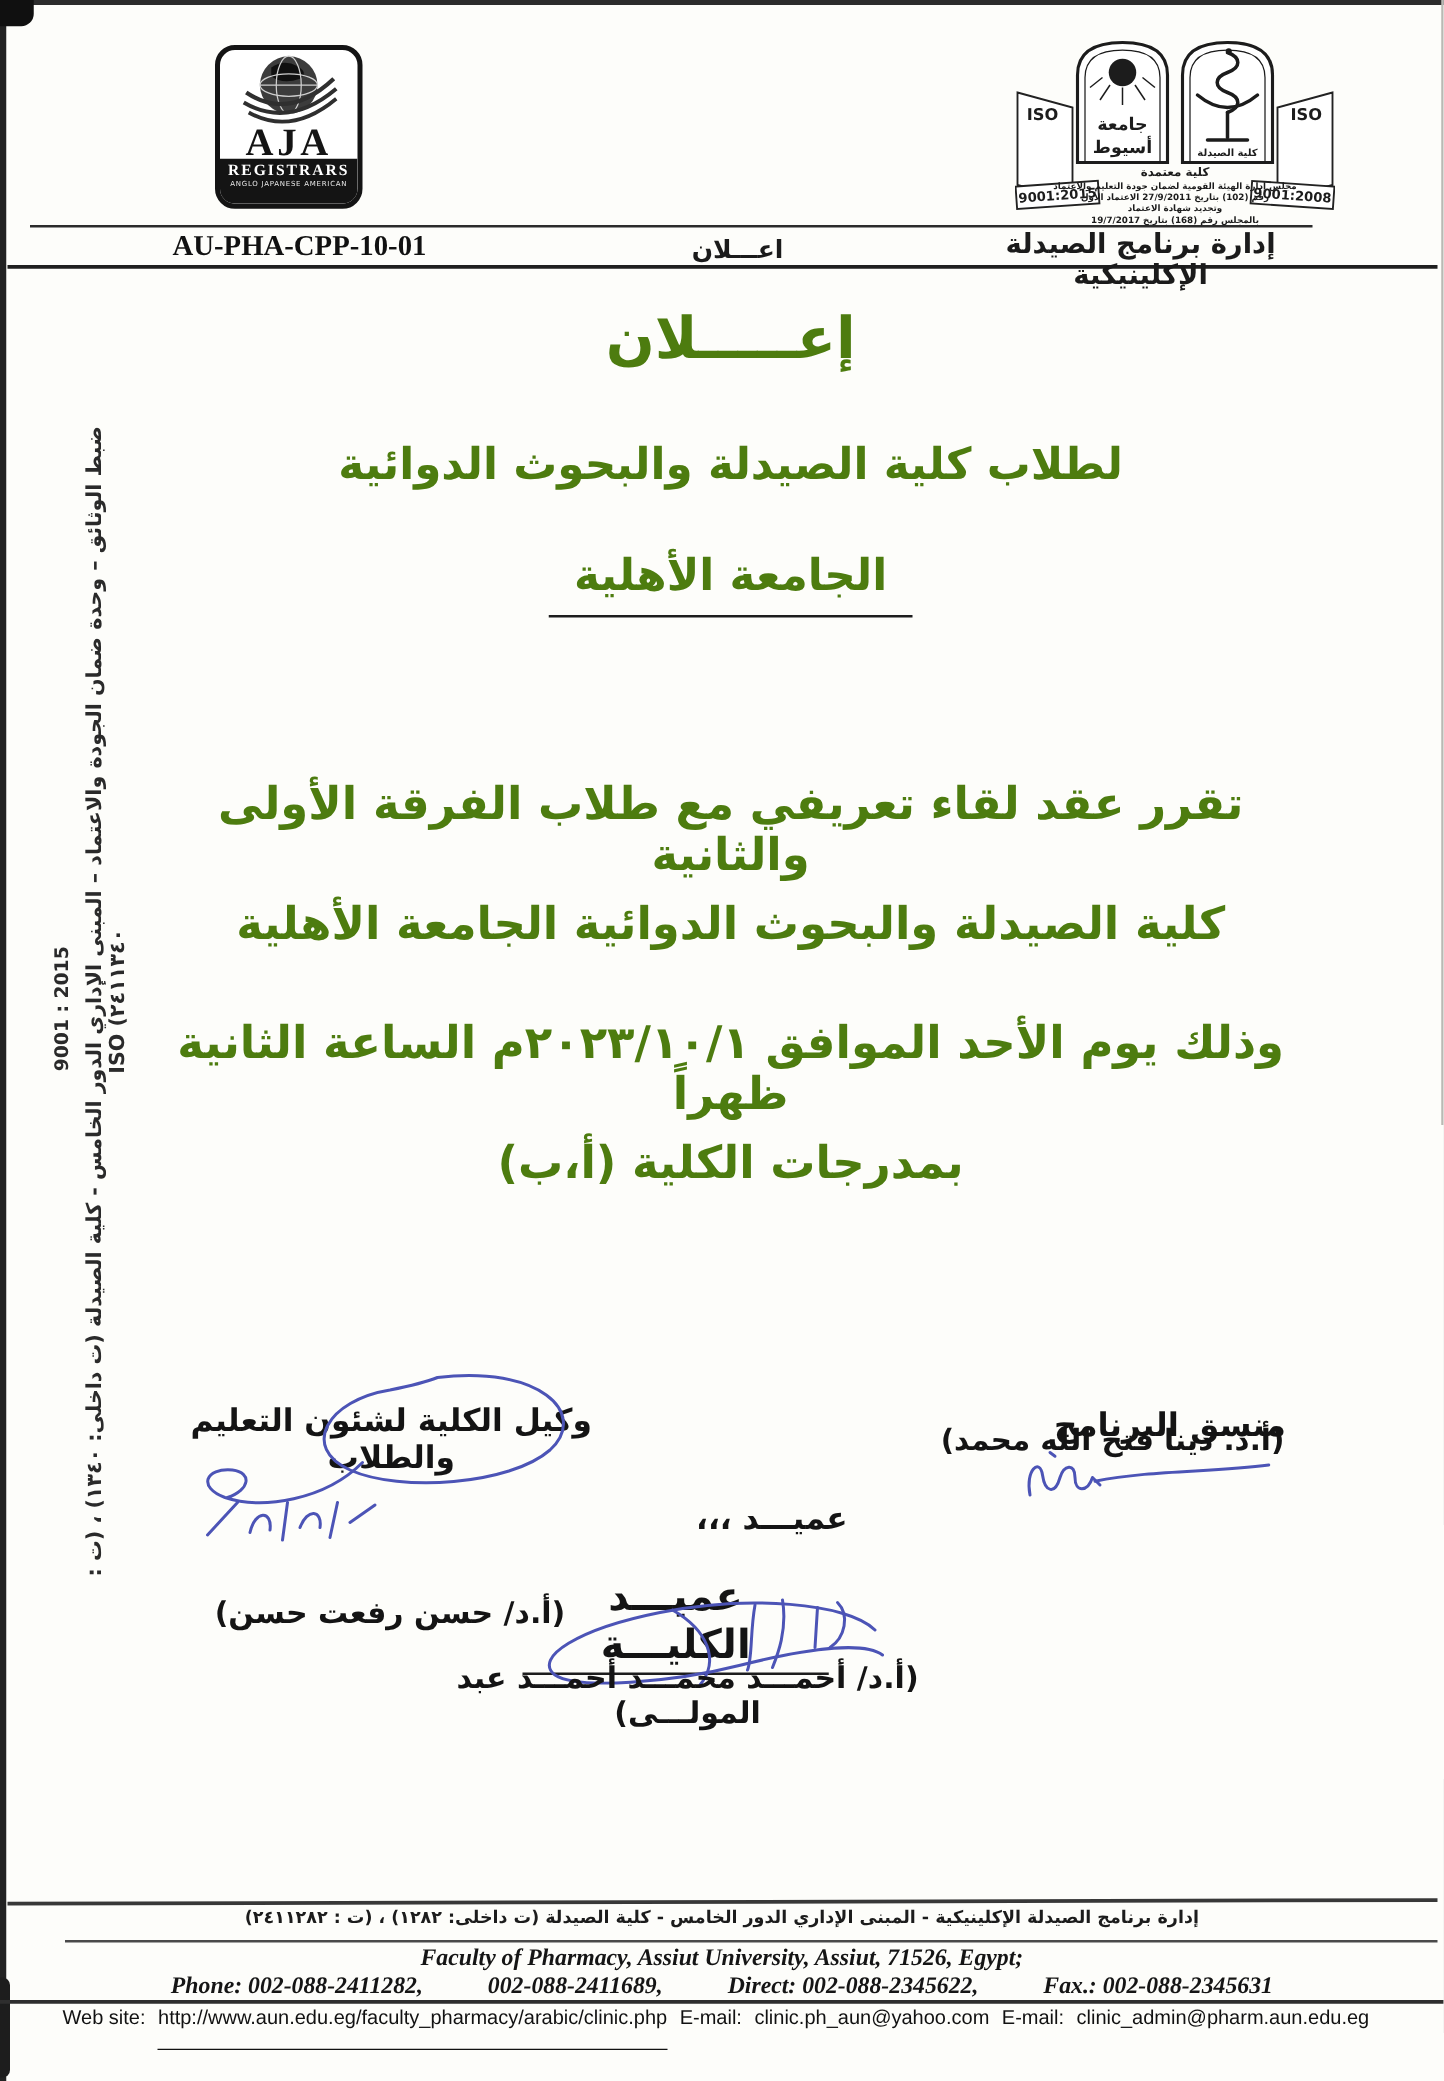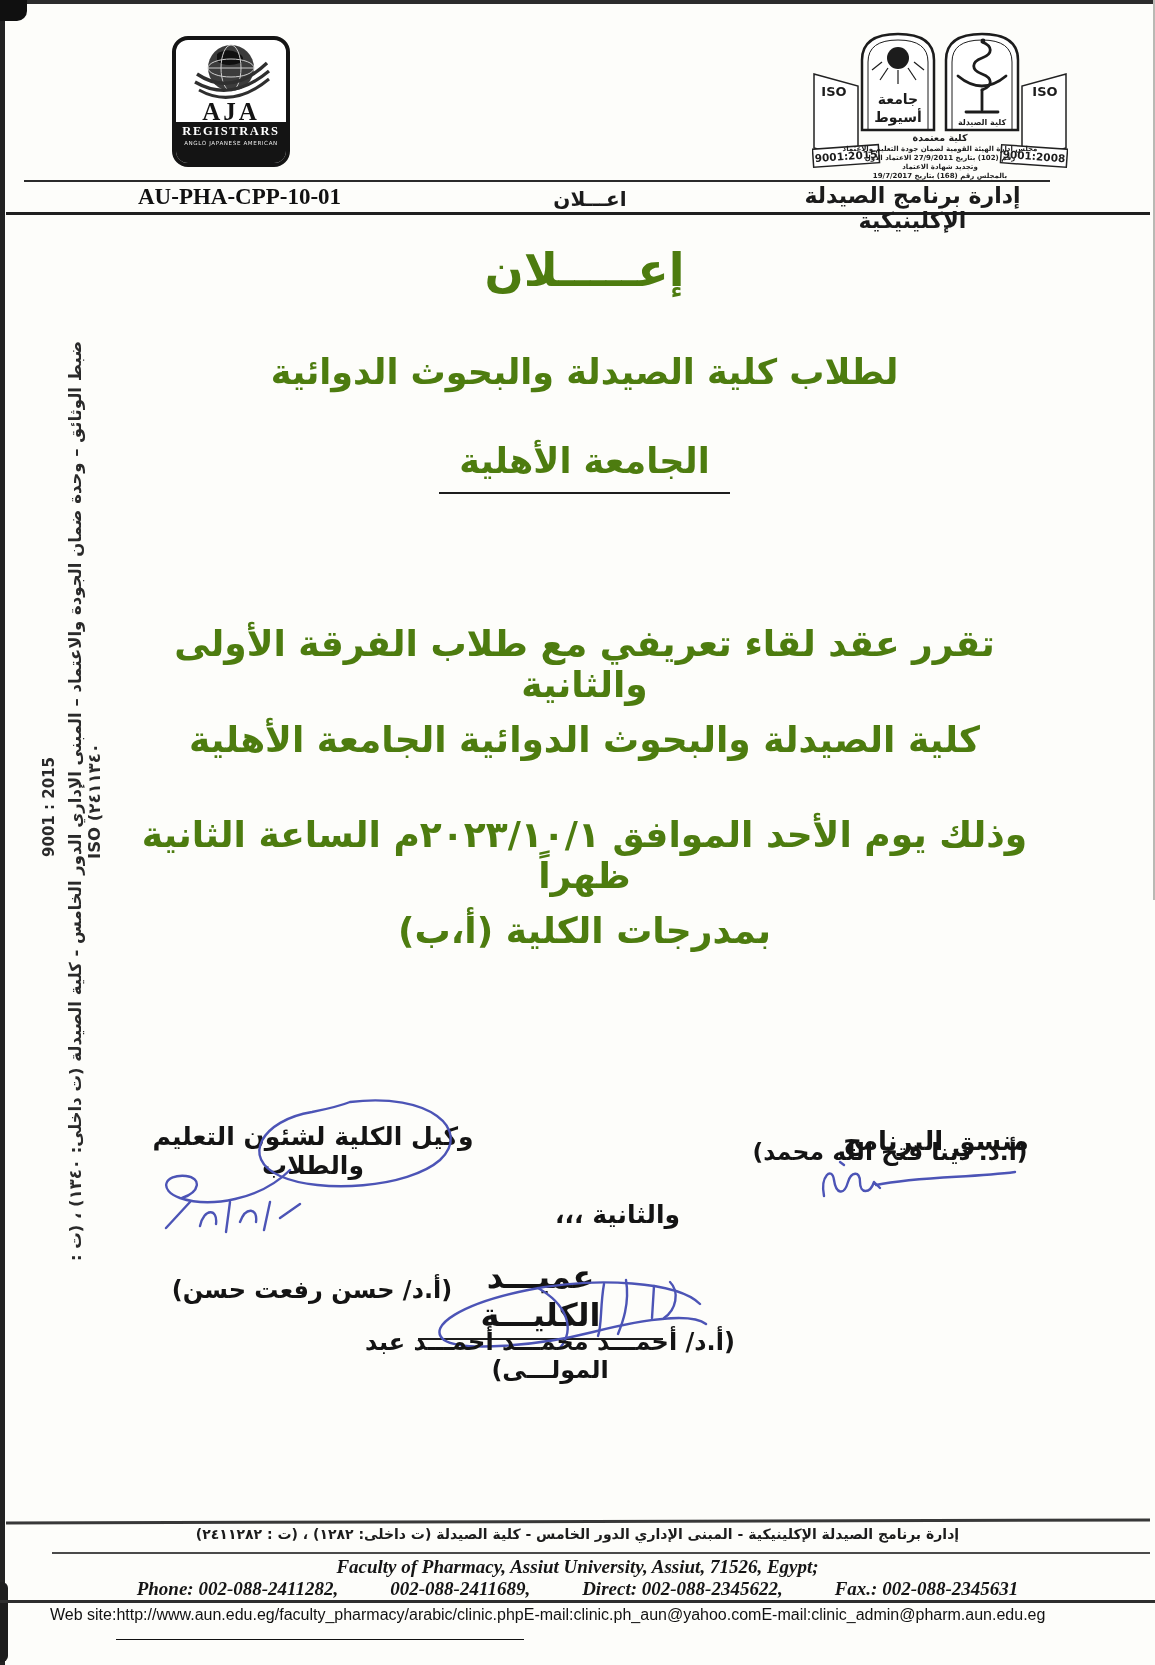--- a/index.html
+++ b/index.html
@@ -13,21 +13,21 @@
   .edge-top{position:absolute;left:0;top:0;width:1155px;height:4px;background:#2c2c2c;}
   .corner-blob{position:absolute;left:0;top:0;width:27px;height:21px;background:#101010;border-radius:0 0 10px 0;}
   .bl-mark{position:absolute;left:0;top:1582px;width:8px;height:80px;background:#1d1d1d;border-radius:0 6px 6px 0;}
   .edge-right{position:absolute;right:0;top:0;width:2px;height:900px;background:#b9b9b4;}
 
   
   .aja{position:absolute;left:172px;top:36px;width:118px;height:131px;
        border:4px solid #141414;border-radius:16px;background:#fff;box-sizing:border-box;
        display:flex;flex-direction:column;align-items:center;overflow:hidden;}
   .aja-globe{margin-top:1px;}
-  .aja-acronym{font-family:"Liberation Serif",serif;font-weight:bold;font-size:25px;line-height:0.85;letter-spacing:3px;color:#141414;}
+  .aja-acronym{font-family:"Liberation Serif",serif;font-weight:bold;font-size:31px;line-height:0.85;letter-spacing:3px;color:#141414;}
   .aja-band{background:#141414;color:#fff;width:100%;flex:1;text-align:center;padding-top:2px;box-sizing:border-box;}
   .aja-reg{font-family:"Liberation Serif",serif;font-weight:bold;font-size:12.5px;letter-spacing:1.6px;}
   .aja-tag{font-size:5.6px;letter-spacing:0.6px;color:#e8e8e8;margin-top:1px;}
 
   
   .emblem{position:absolute;left:812px;top:28px;}
   .emblem text{font-family:"DejaVu Sans",sans-serif;font-weight:bold;fill:#1c1c1c;text-anchor:middle;}
 
   
   .hline{position:absolute;background:#2b2b2b;}
@@ -72,21 +72,21 @@
 
   
   .fline1{position:absolute;left:6px;top:1520px;width:1144px;height:3px;background:#383838;transform:rotate(-0.15deg);}
   .f-arabic{position:absolute;left:55px;top:1526px;width:1045px;text-align:center;direction:rtl;
             font-size:14px;font-weight:bold;color:#1c1c1c;}
   .fline2{position:absolute;left:52px;top:1552px;width:1098px;height:2px;background:#4a4a4a;}
   .f-en{font-family:"Liberation Serif",serif;font-style:italic;font-weight:bold;color:#151515;}
   .f-address{position:absolute;left:55px;top:1556px;width:1045px;text-align:center;font-size:19px;}
   .f-phones{position:absolute;left:55px;top:1578px;width:1045px;display:flex;justify-content:center;gap:52px;font-size:19px;}
   .fline3{position:absolute;left:0;top:1600px;width:1155px;height:3px;background:#2e2e2e;}
-  .f-web{position:absolute;left:50px;top:1606px;width:1100px;display:flex;align-items:baseline;
+  .f-web{position:absolute;left:50px;top:1606px;width:1100px;display:flex;gap:10px;align-items:baseline;
          font-family:"Liberation Sans",sans-serif;font-size:16px;color:#111;white-space:nowrap;}
   .f-url{border-bottom:1.5px solid #111;padding-bottom:15px;}
 </style>
 </head>
 <body>
 
 <div class="page">
 
   <div class="edge-left"></div>
   <div class="edge-top"></div>
@@ -187,21 +187,21 @@
   <div class="sig-title vd-name">(أ.د/ حسن رفعت حسن)</div>
 
   <div class="sig-title coord-title">منسق البرنامج</div>
   <svg class="sig-svg svg-coord" width="215" height="58" viewBox="0 0 215 58">
     <path class="ink" d="M14,46 C10,26 22,16 24,30 C26,44 34,46 38,32 C41,22 50,20 50,32 C50,44 60,44 64,32 L70,38"></path>
     <path class="ink" d="M66,35 C110,26 160,28 205,22"></path>
     <path class="ink" d="M30,12 l4,3"></path>
   </svg>
   <div class="sig-title coord-name">(أ.د. دينا فتح الله محمد)</div>
 
-  <div class="sig-title approve">والثانية ،،،</div>
+  <div class="sig-title approve">عميـــد ،،،</div>
 
   <div class="sig-title dean-title">
     <span class="dean-u">عميـــد الكليـــة</span>
   </div>
   <svg class="sig-svg svg-dean" width="310" height="88" viewBox="0 0 310 88">
     <path class="ink" d="M292,34 C270,12 190,6 120,20 C55,33 18,56 36,70 C54,82 130,76 185,62 C245,47 285,44 298,54"></path>
     <path class="ink" d="M130,18 C158,34 168,58 152,78"></path>
     <path class="ink" d="M196,14 C192,36 194,56 190,66 M218,10 C222,34 214,54 210,64"></path>
     <path class="ink" d="M246,16 L244,48 M262,12 C272,22 268,40 256,48"></path>
   </svg>

